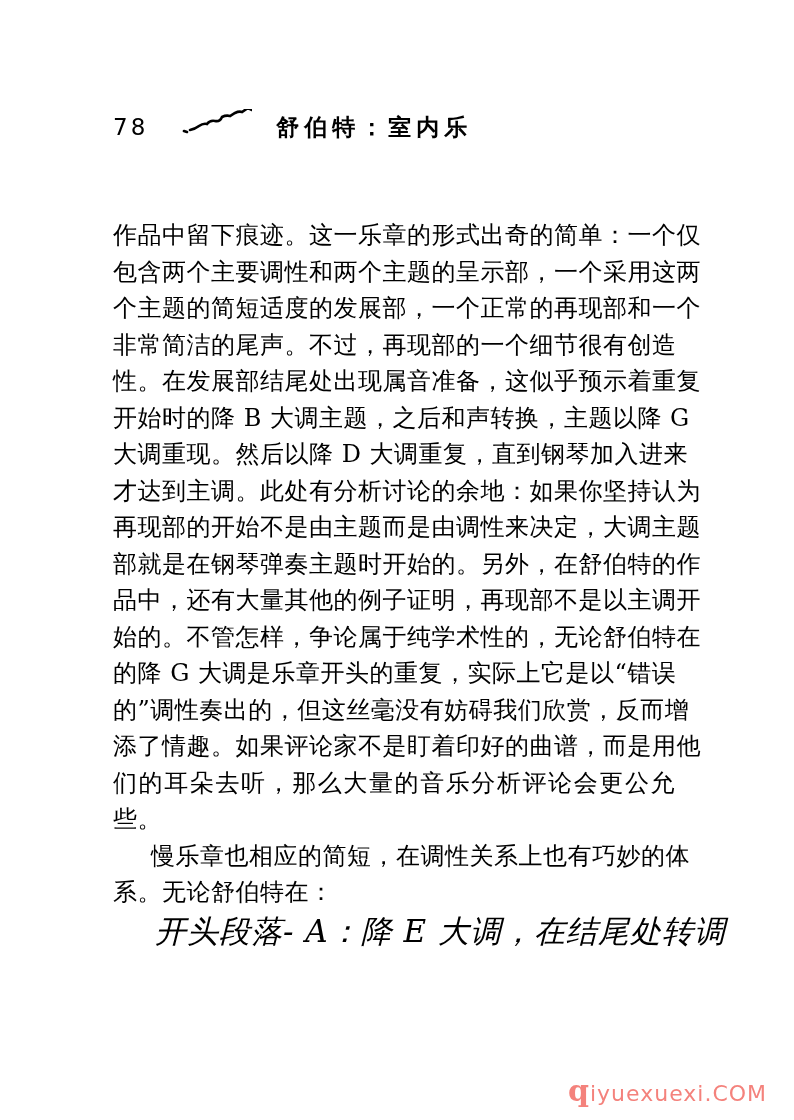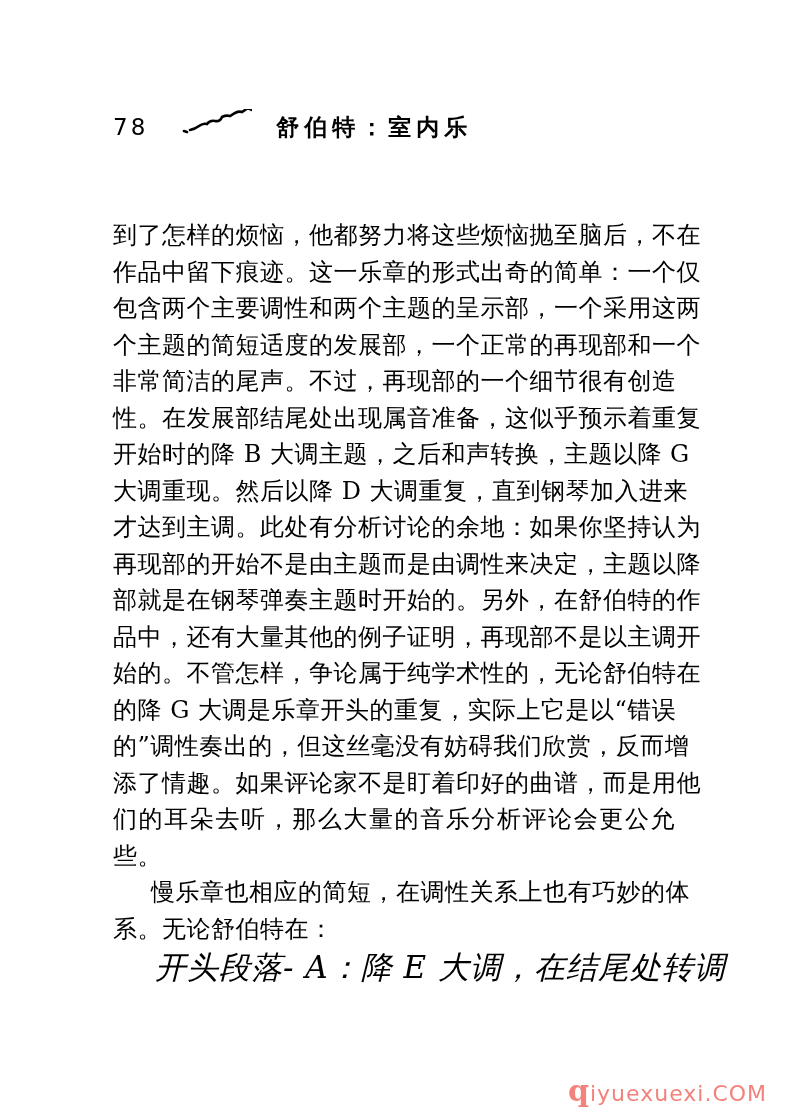--- a/index.html
+++ b/index.html
@@ -100,30 +100,29 @@
     <span class="page-number">78</span>
     <span class="flourish">
       <svg width="72" height="26" viewBox="0 0 72 26">
         <path d="M4 22 l3 1 M10 21 q5 -1 9 -4 t8 -2 q3 -4 8 -3 t7 -4 q4 -2 8 -1 l5 -3 q4 -2 7 -1 l6 -4 l4 2" stroke="#000" fill="none" stroke-width="2.6" stroke-linecap="round"></path>
       </svg>
     </span>
     <span class="header-title">舒伯特：室内乐</span>
   </div>
 
   <div class="body-text">
-    <div class="tline">到了怎样的烦恼，他都努力将这些烦恼抛至脑后，不在</div>
     <div class="tline">作品中留下痕迹。这一乐章的形式出奇的简单：一个仅</div>
     <div class="tline">包含两个主要调性和两个主题的呈示部，一个采用这两</div>
     <div class="tline">个主题的简短适度的发展部，一个正常的再现部和一个</div>
     <div class="tline">非常简洁的尾声。不过，再现部的一个细节很有创造</div>
     <div class="tline">性。在发展部结尾处出现属音准备，这似乎预示着重复</div>
     <div class="tline">开始时的降 B 大调主题，之后和声转换，主题以降 G</div>
     <div class="tline">大调重现。然后以降 D 大调重复，直到钢琴加入进来</div>
     <div class="tline">才达到主调。此处有分析讨论的余地：如果你坚持认为</div>
-    <div class="tline">再现部的开始不是由主题而是由调性来决定，主题以降</div>
+    <div class="tline">再现部的开始不是由主题而是由调性来决定，大调主题</div>
     <div class="tline">部就是在钢琴弹奏主题时开始的。另外，在舒伯特的作</div>
     <div class="tline">品中，还有大量其他的例子证明，再现部不是以主调开</div>
     <div class="tline">始的。不管怎样，争论属于纯学术性的，无论舒伯特在</div>
     <div class="tline">的降 G 大调是乐章开头的重复，实际上它是以“错误</div>
     <div class="tline">的”调性奏出的，但这丝毫没有妨碍我们欣赏，反而增</div>
     <div class="tline">添了情趣。如果评论家不是盯着印好的曲谱，而是用他</div>
     <div class="tline end">们的耳朵去听，那么大量的音乐分析评论会更公允些。</div>
 
     <div class="tline indent">慢乐章也相应的简短，在调性关系上也有巧妙的体</div>
     <div class="tline end">系。无论舒伯特在：</div>

